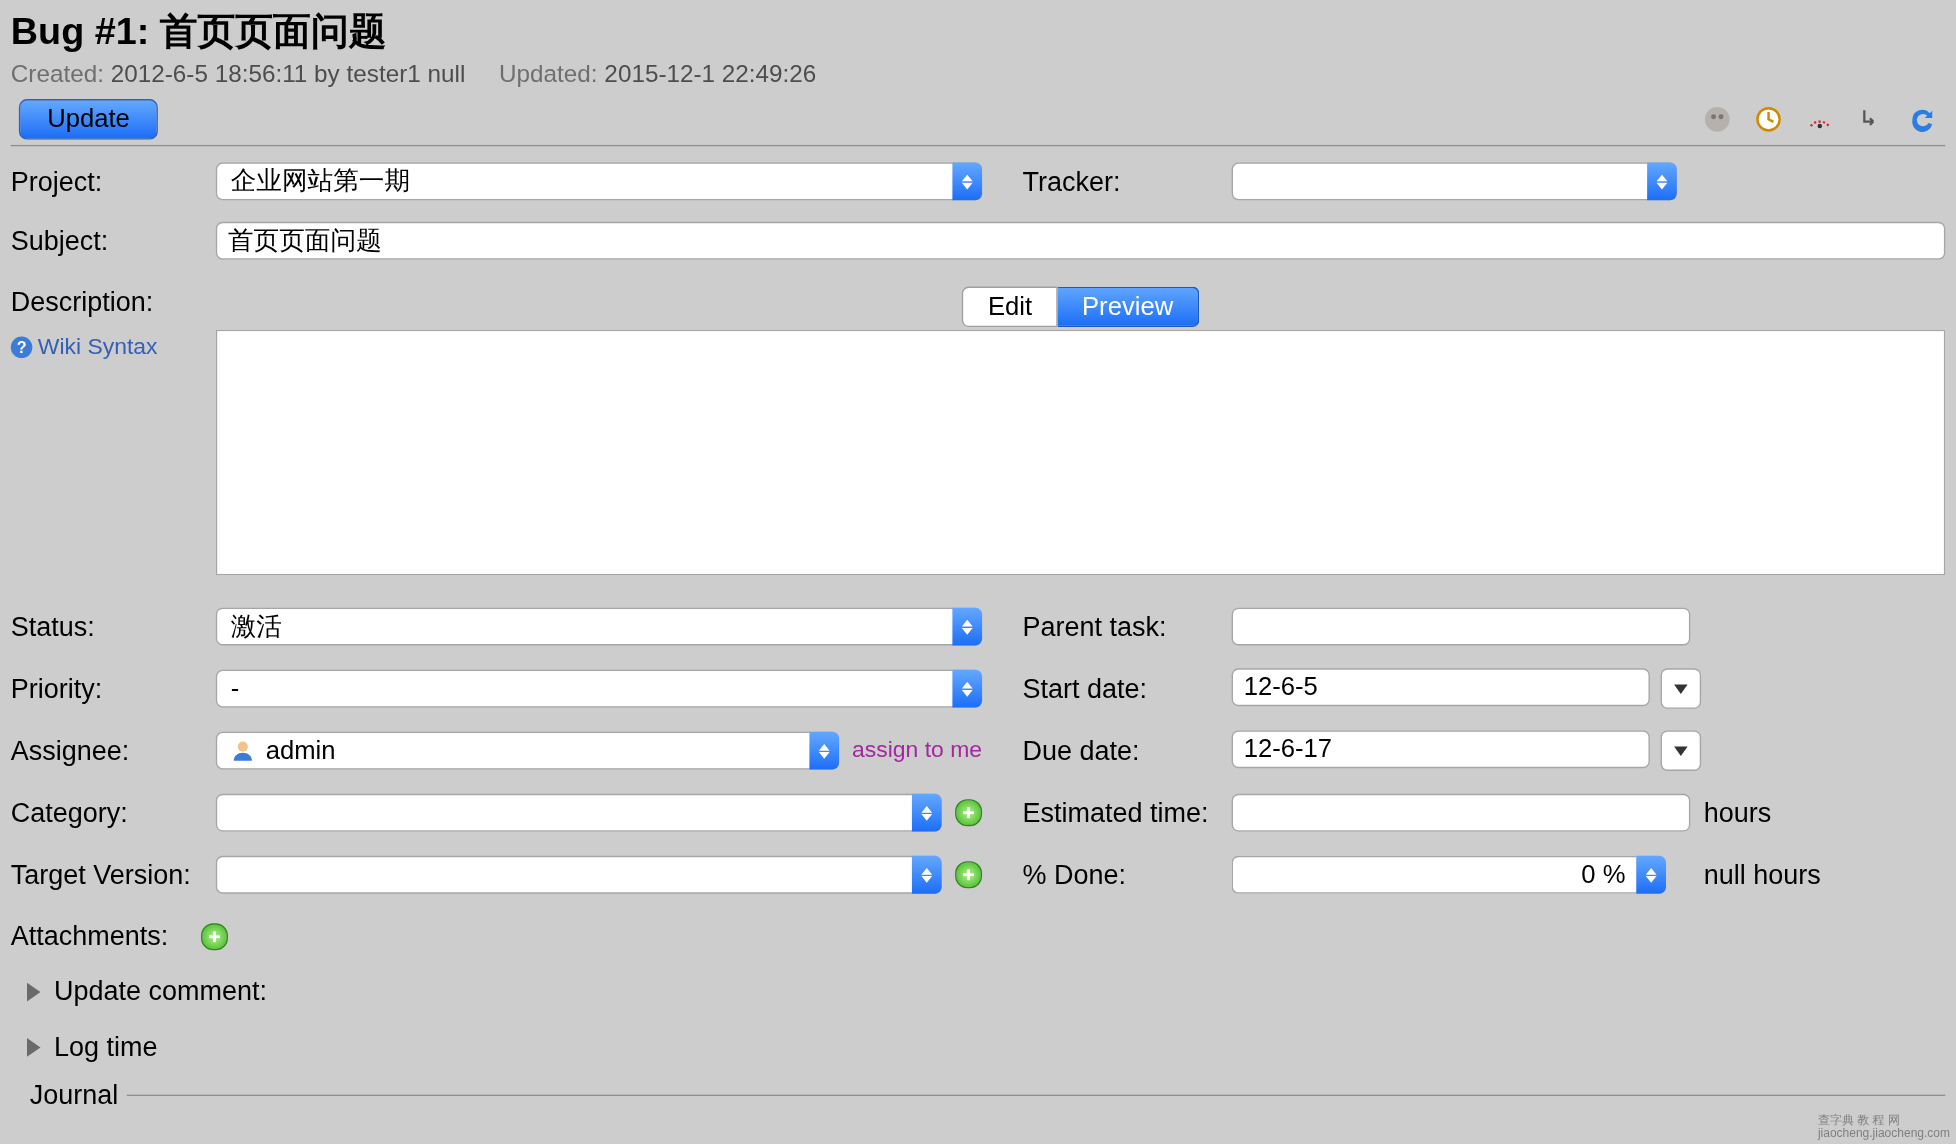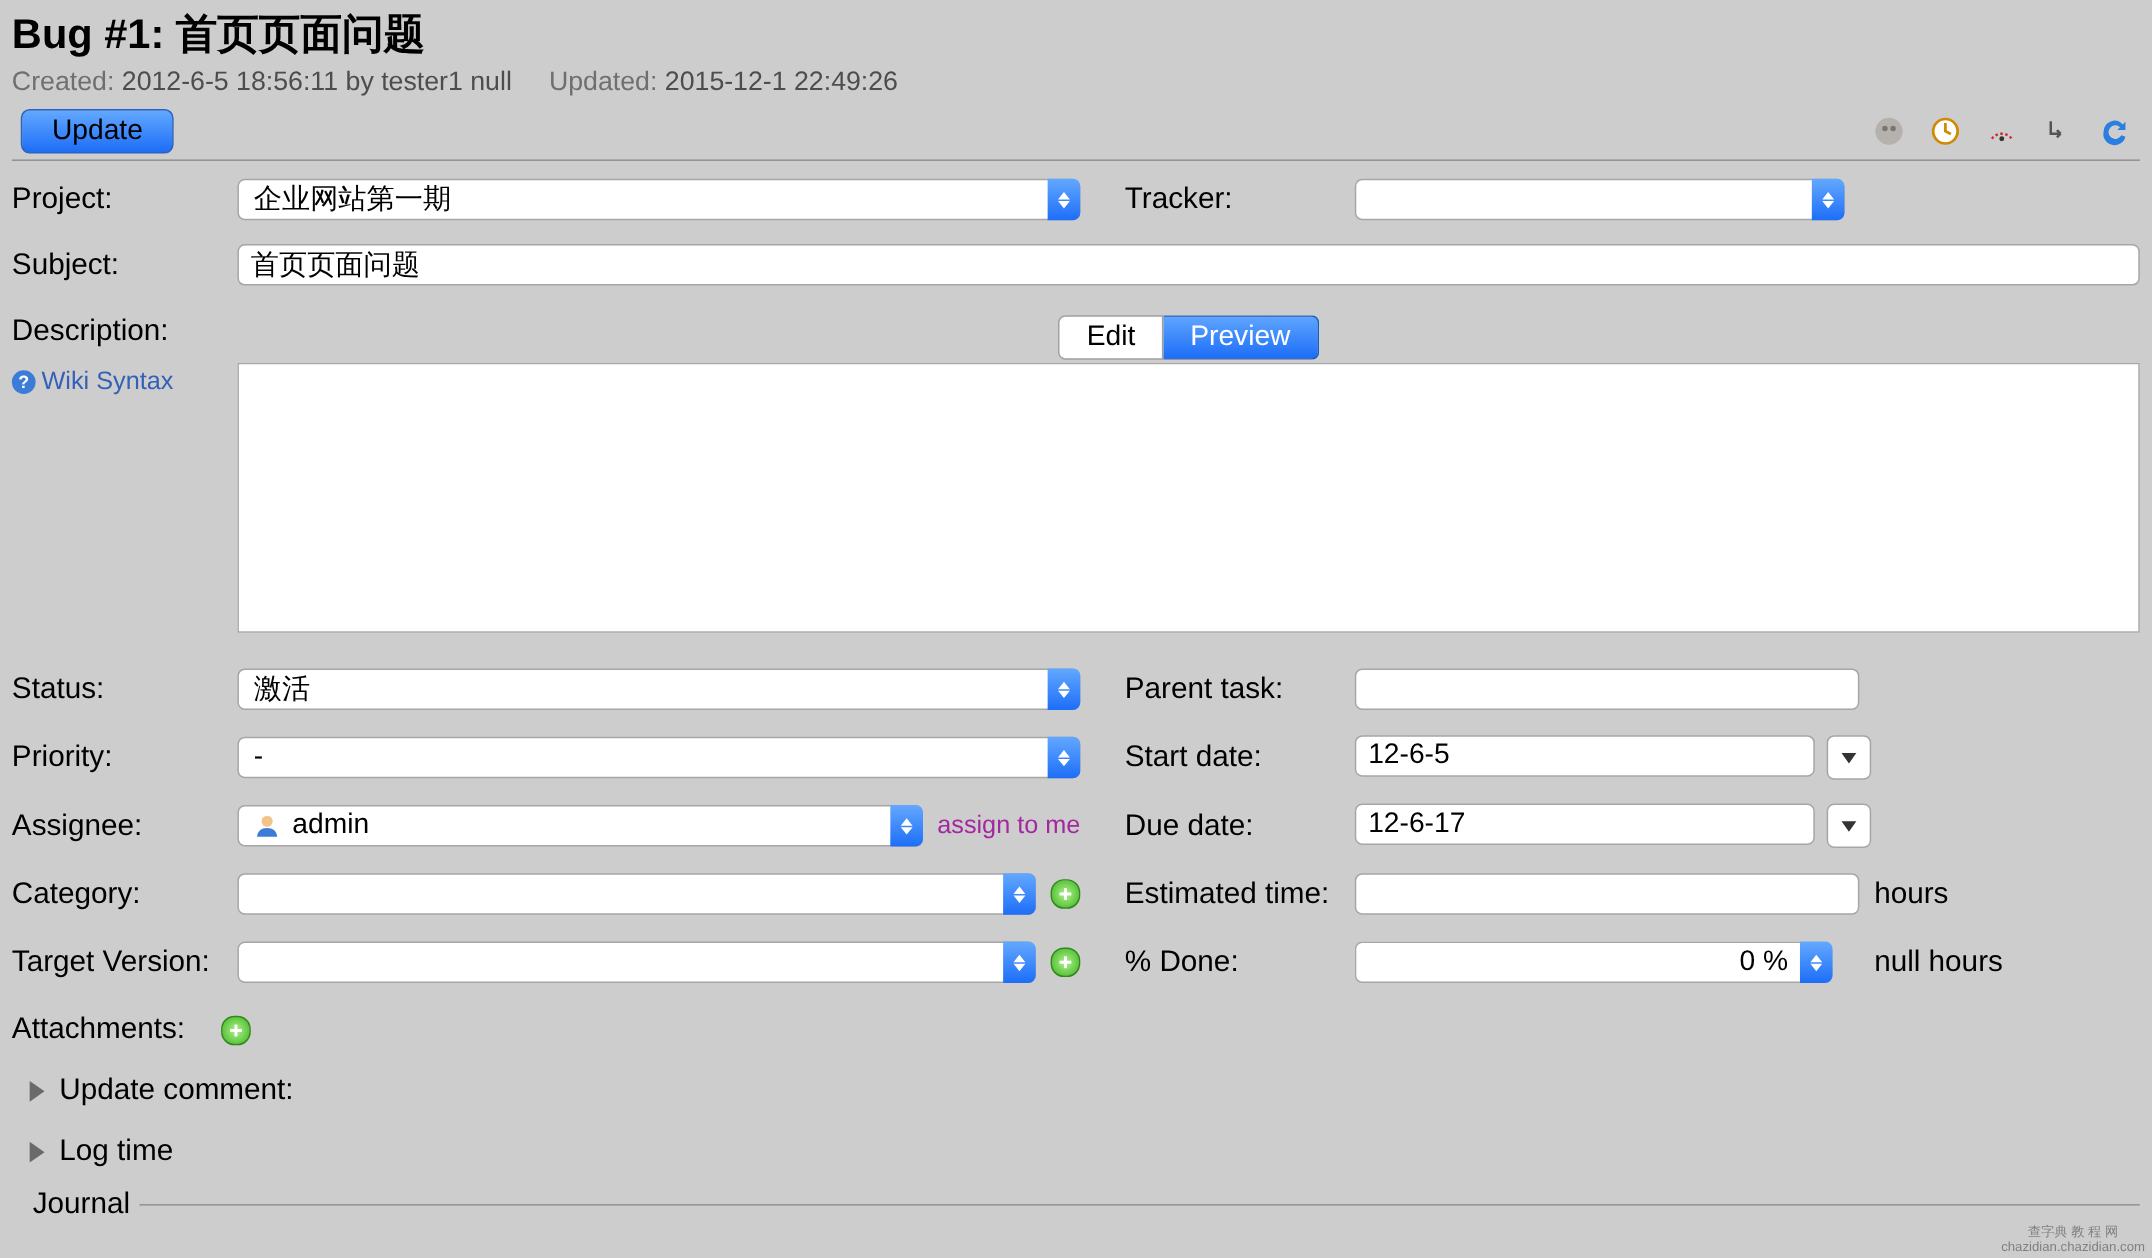--- a/index.html
+++ b/index.html
@@ -72,21 +72,21 @@
   .att-row{display:flex;align-items:center;gap:10px;margin-top:6px;}
   .expander{display:flex;align-items:center;gap:10px;font-size:20px;margin-left:12px;
     margin-top:6px;cursor:pointer;}
   .tri{width:0;height:0;border-top:7px solid transparent;border-bottom:7px solid transparent;
     border-left:10px solid #6a6a6a;}
   .journal{margin-top:12px;}
   .journal .line{border-top:1px solid #909090;position:relative;margin-left:70px;}
   .journal .jlbl{position:absolute;left:-62px;top:-12px;background:#cdcdcd;
     padding:0 6px;font-size:20px;}
   .watermark{position:absolute;right:6px;bottom:4px;font-size:12px;color:#808080;
-    text-align:center;line-height:1.1;}
+    text-align:left;line-height:1.1;}
   .user-ic{width:18px;height:18px;}
 </style>
 </head>
 <body>
 
 <div class="canvas">
   <div class="title">Bug #1: 首页页面问题</div>
   <div class="meta">
     <span>Created:</span>
     <span class="val">2012-6-5 18:56:11 by tester1 null</span>
@@ -275,14 +275,14 @@
     <div class="journal">
       <div class="line">
         <span class="jlbl">Journal</span>
       </div>
     </div>
   </div>
 </div>
 
 <div class="watermark">
   <div>查字典  教 程 网</div>
-  <div>chazidian.chazidian.com</div>
+  <div>jiaocheng.jiaocheng.com</div>
 </div>
 
 </body></html>

